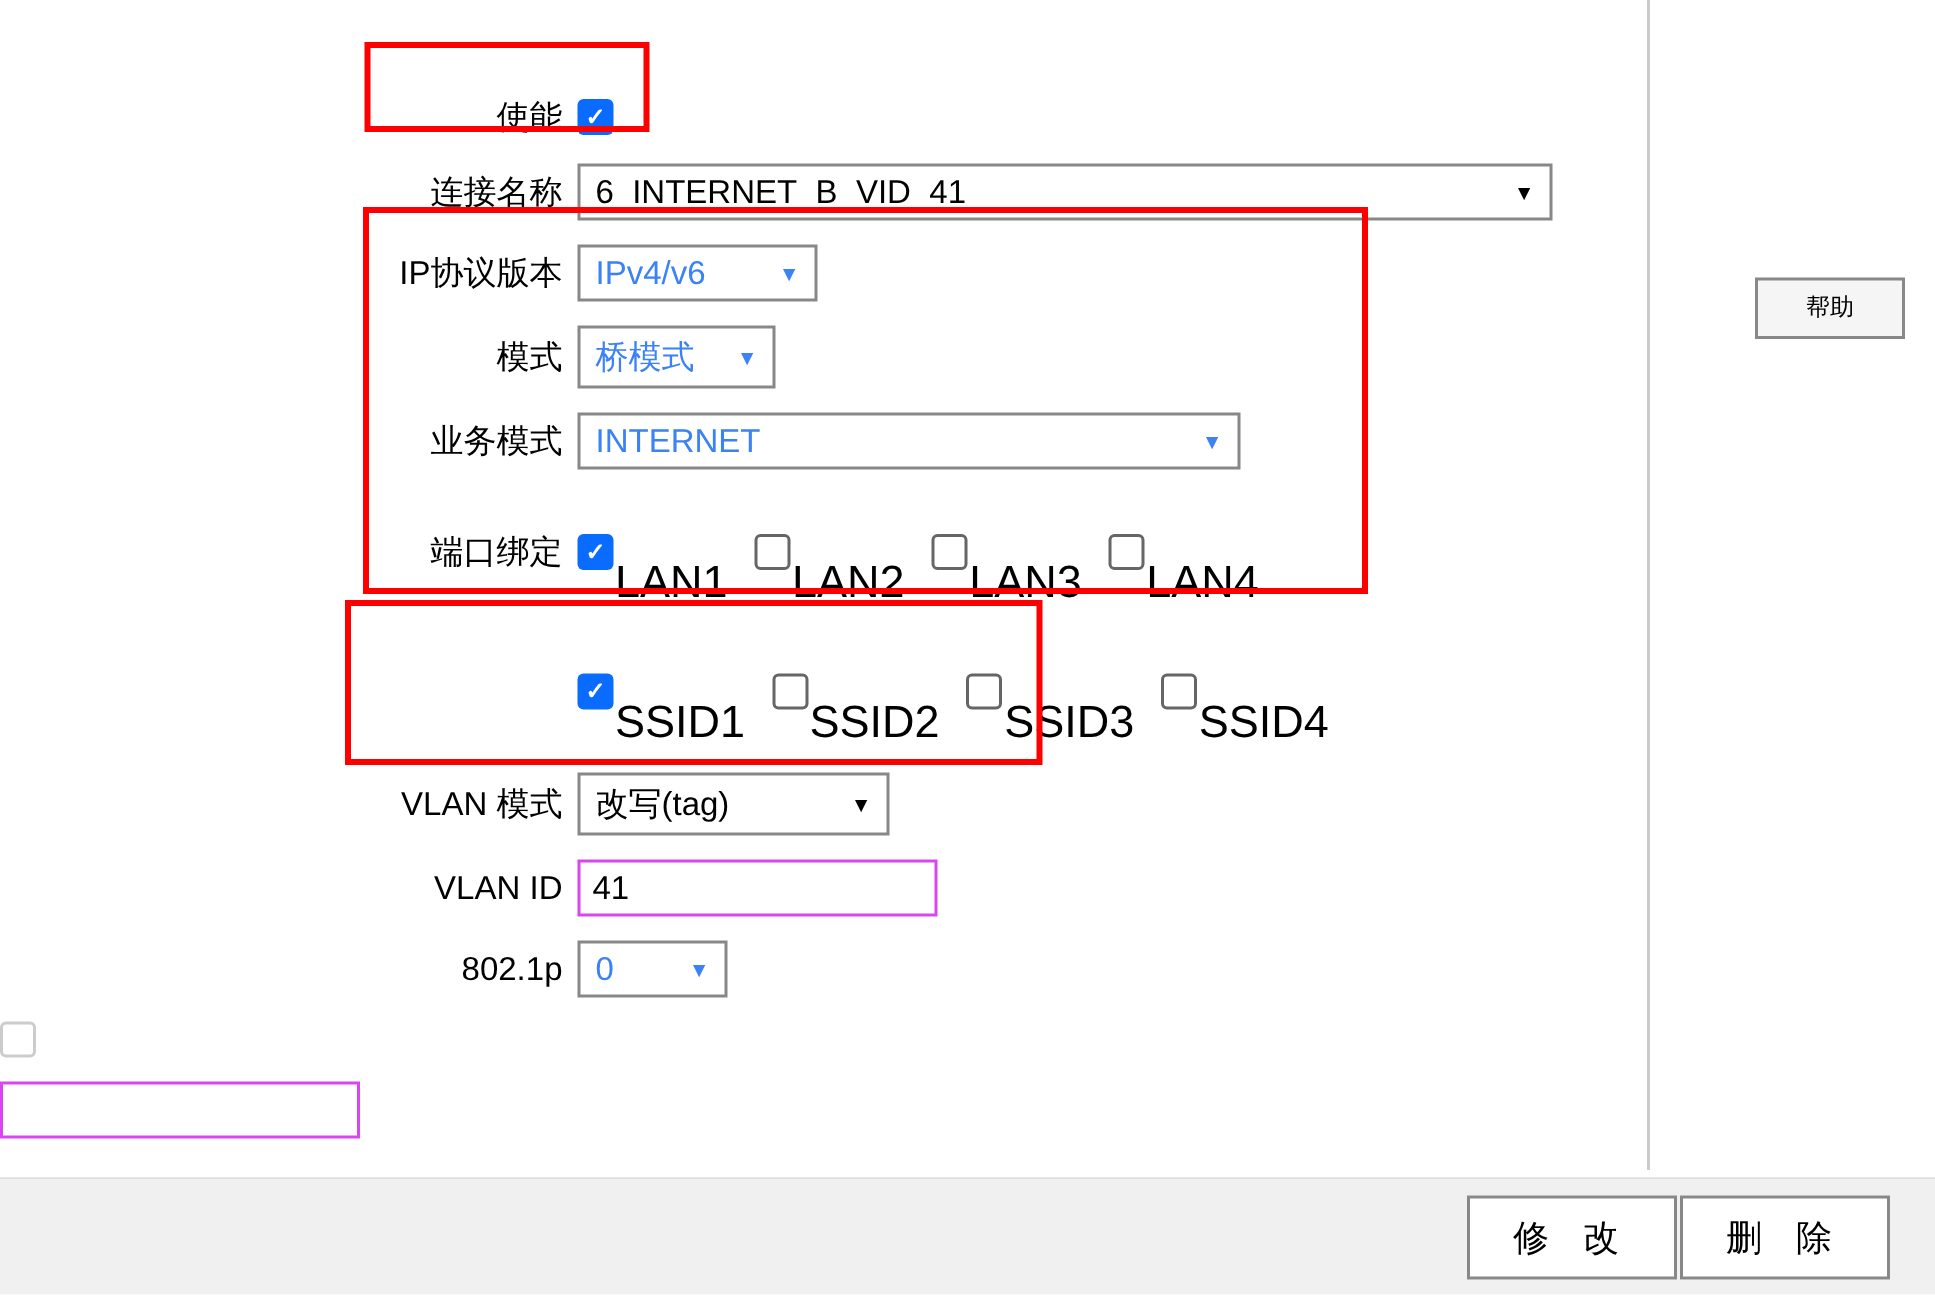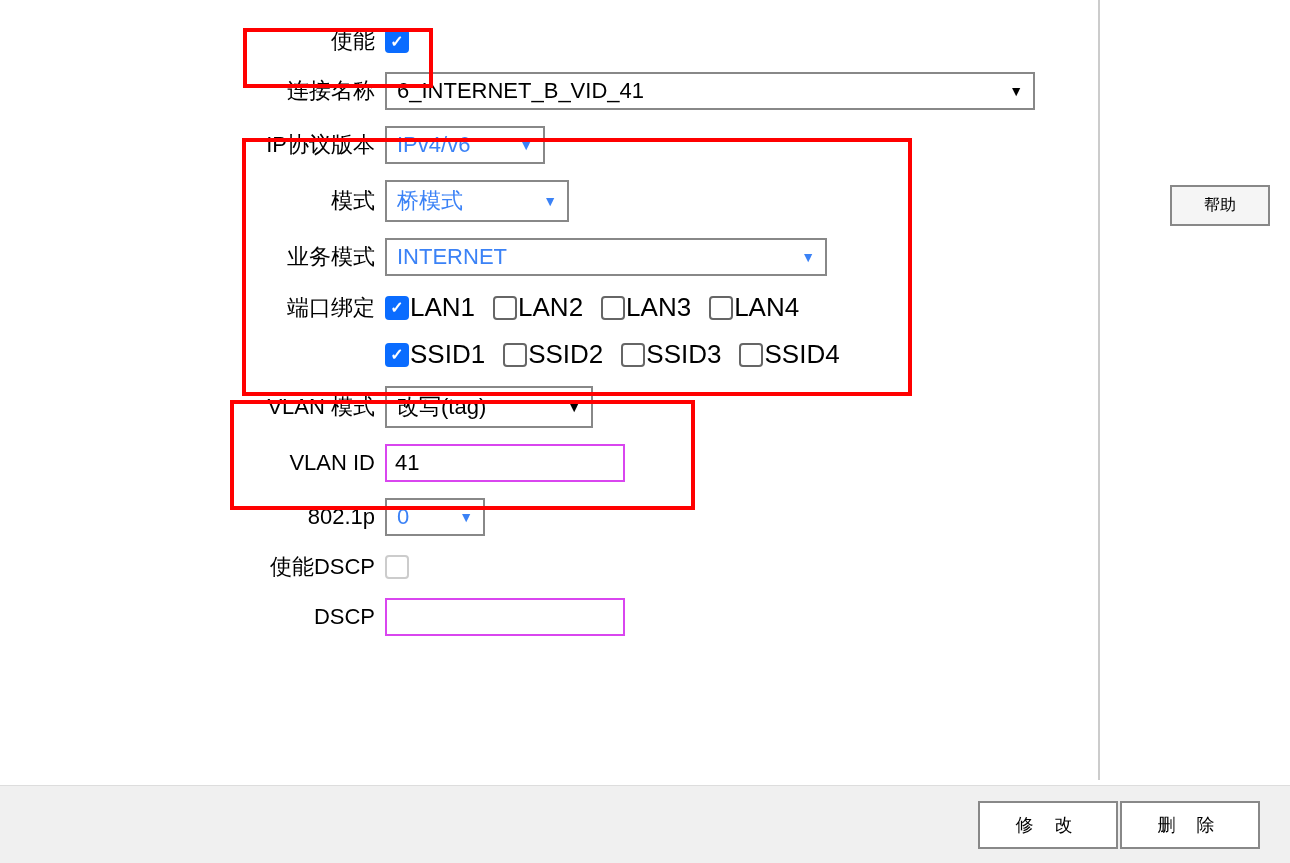--- a/index.html
+++ b/index.html
@@ -90,21 +90,22 @@
       align-items: center;
       gap: 18px;
       flex-wrap: wrap;
     }
     .port-item {
       display: flex;
       align-items: center;
       gap: 1px;
     }
     .port-label {
-      font-size: 26px;
+      font-size: 30px;
+      margin-top: 43px;
     }
     .highlight-box {
       border: 4px solid #ff0000;
       position: absolute;
       pointer-events: none;
     }
     .side-buttons {
       position: absolute;
       right: 20px;
       top: 185px;
@@ -133,29 +134,29 @@
       align-items: center;
       padding-right: 30px;
       gap: 0;
     }
     .footer-btn {
       width: 140px;
       padding: 10px 0;
       text-align: center;
       border: 2px solid #888;
       background: #fff;
-      font-size: 18px;
+      font-size: 24px;
       cursor: pointer;
       letter-spacing: 8px;
     }
     .footer-btn:first-child {
       margin-right: 2px;
     }
     .form-container {
-      padding-top: 26px;
+      padding-top: 63px;
     }
   </style>
 </head>
 <body>
 
 <div class="main-area">
   <div class="form-container">
 
     <div class="form-row">
       <div class="form-label">使能</div>
@@ -180,21 +181,21 @@
         <div class="select-box disabled" style="width:160px">
           <span>IPv4/v6</span>
           <span class="select-arrow">▼</span>
         </div>
       </div>
     </div>
 
     <div class="form-row">
       <div class="form-label">模式</div>
       <div class="form-control">
-        <div class="select-box disabled" style="width:184px">
+        <div class="select-box disabled" style="width:132px">
           <span>桥模式</span>
           <span class="select-arrow">▼</span>
         </div>
       </div>
     </div>
 
     <div class="form-row">
       <div class="form-label">业务模式</div>
       <div class="form-control">
         <div class="select-box disabled" style="width:442px">
@@ -269,28 +270,26 @@
       <div class="form-label">802.1p</div>
       <div class="form-control">
         <div class="select-box disabled" style="width:100px">
           <span>0</span>
           <span class="select-arrow">▼</span>
         </div>
       </div>
     </div>
 
     <div class="form-row">
-      <div class="form-label">使能DSCP</div>
       <div class="form-control">
         <span class="checkbox-empty" style="border-color:#ccc"></span>
       </div>
     </div>
 
     <div class="form-row">
-      <div class="form-label">DSCP</div>
       <div class="form-control">
         <input class="text-input" style="width: 240px;" value="">
       </div>
     </div>
 
   </div>
 
   <div class="highlight-box" style="left:243px; top:28px; width:190px; height:60px"></div>
   <div class="highlight-box" style="left:242px; top:138px; width:670px; height:258px"></div>
   <div class="highlight-box" style="left:230px; top:400px; width:465px; height:110px"></div>

